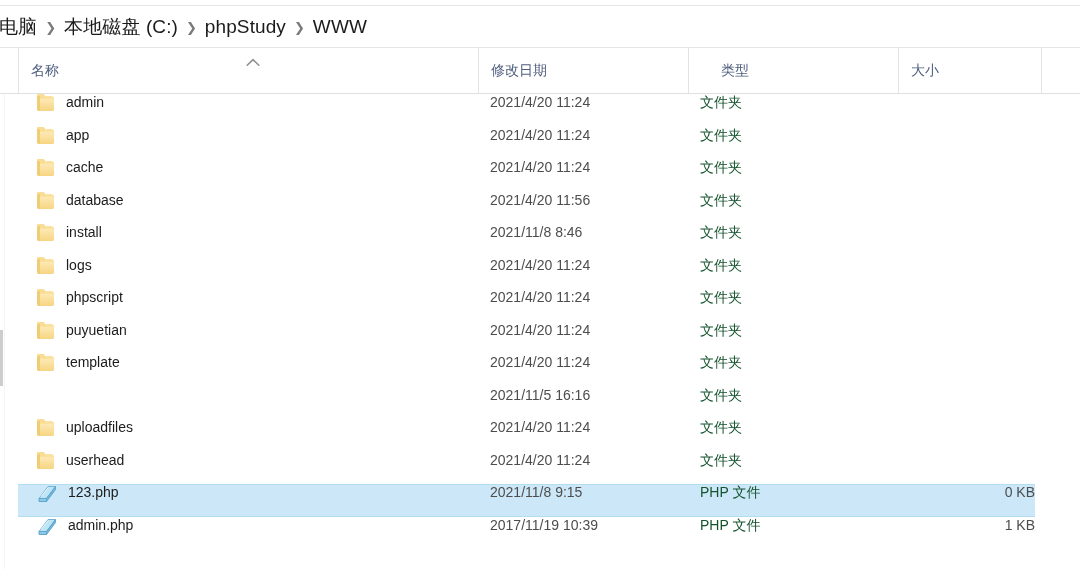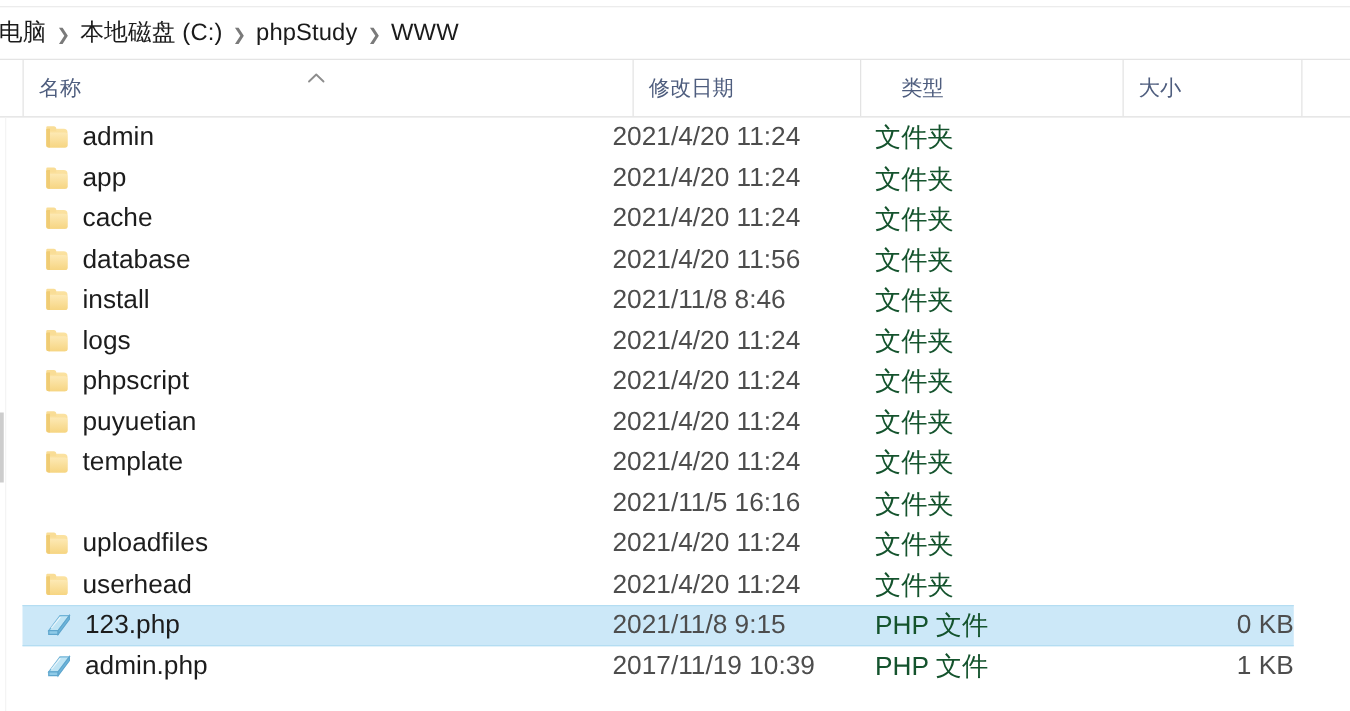--- a/index.html
+++ b/index.html
@@ -72,21 +72,21 @@
   }
   .col {
     position: absolute;
     top: 0;
     height: 45px;
     display: flex;
     align-items: center;
     box-sizing: border-box;
     border-left: 1px solid #e3e3e3;
     padding-left: 12px;
-    font-size: 17px;
+    font-size: 14px;
     color: #4e5d7e;
   }
   .col-end {
     position: absolute;
     top: 0; height: 45px;
     width: 1px;
     background: #e3e3e3;
   }
   #sort-indicator {
     position: absolute;
@@ -140,22 +140,21 @@
     background: #cce8f8;
     border-top: 1px solid #b4ddf2;
     border-bottom: 1px solid #b4ddf2;
     box-sizing: border-box;
   }
   .cell {
     position: absolute;
     top: 0;
     height: 32.5px;
     display: flex;
-    align-items: center;
-    font-size: 21px;
+    font-size: 14px;
     color: #1c1c1c;
     white-space: nowrap;
     box-sizing: border-box;
   }
   .cell.name { left: 36px; }
   .cell.date { left: 490px; color: #4d4d4d; }
   .cell.type { left: 700px; color: #14532d; }
   .cell.size {
     left: 910px;
     width: 125px;
@@ -231,21 +230,21 @@
 
 <div id="colheader">
   <div class="col" style="left:18px; width:460px;">
     <span>名称</span>
   </div>
   <div id="sort-indicator">
     <svg width="14" height="9" viewBox="0 0 14 9" aria-hidden="true">
       <path d="M1.2 7.2 L7 1.6 L12.8 7.2" fill="none" stroke="#8d8d8d" stroke-width="1.5" stroke-linecap="round" stroke-linejoin="round"></path>
     </svg>
   </div>
-  <div class="col" style="left:478px; width:210px;margin-left:28px;">
+  <div class="col" style="left:478px; width:210px;">
     <span>修改日期</span>
   </div>
   <div class="col" style="left:688px; width:210px;padding-left:32px;">
     <span>类型</span>
   </div>
   <div class="col" style="left:898px; width:143px;">
     <span>大小</span>
   </div>
   <div class="col-end" style="left:1041px;"></div>
 </div>

